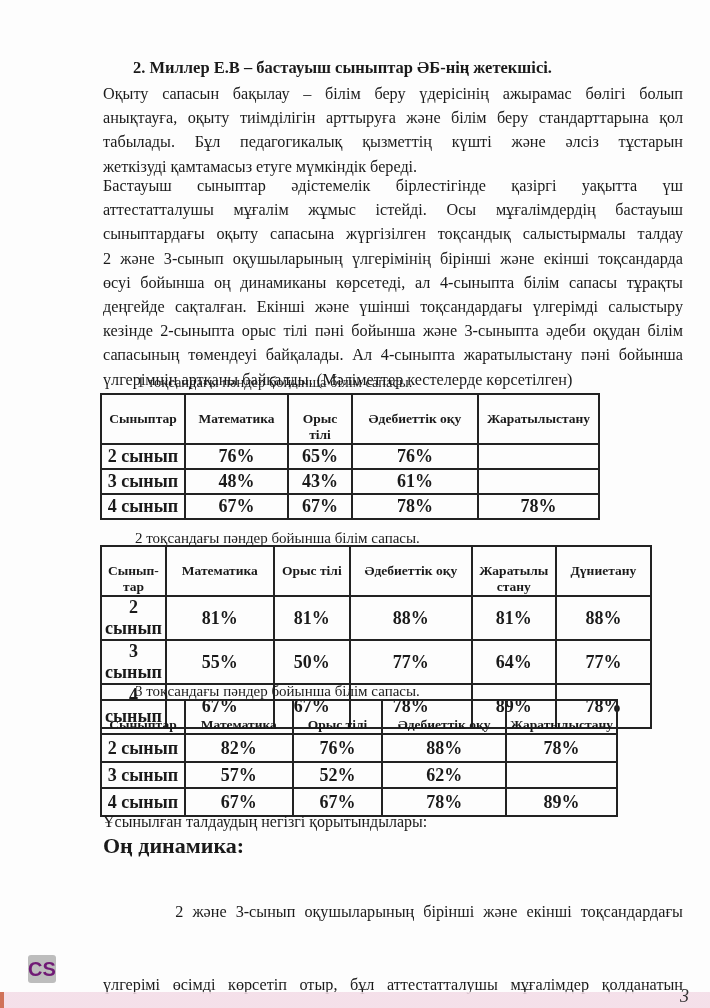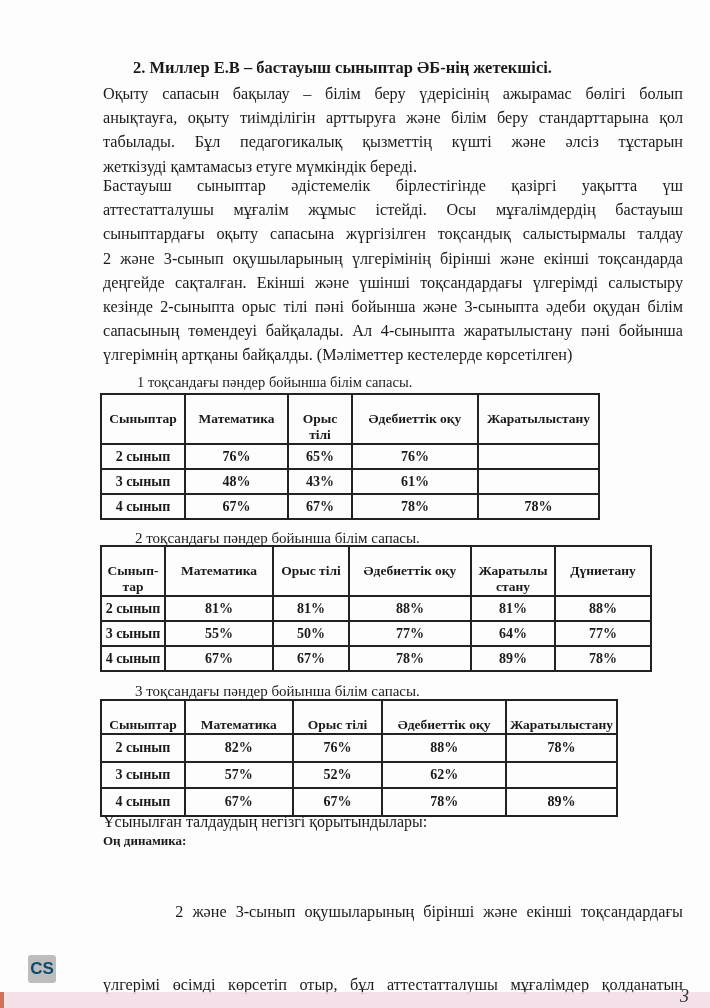--- a/index.html
+++ b/index.html
@@ -26,30 +26,30 @@
   }
   table.q {
     position:absolute; border-collapse:collapse;
     font-family:"Liberation Serif",serif; font-weight:bold;
     font-size:13.5px;
   }
   table.q td, table.q th {
     border:2px solid #222; padding:0 3px; text-align:center; vertical-align:top;
   }
   table.q th { font-weight:bold; padding-top:16px; line-height:16px; }
-  table.q td { vertical-align:middle; font-size:14px; }
+  table.q td { vertical-align:middle; font-size:18px; }
   .results { position:absolute; left:103px; top:813px; font-size:16px; }
-  .dyn-title { position:absolute; left:103px; top:833px; font-size:13px; font-weight:bold; }
+  .dyn-title { position:absolute; left:103px; top:833px; font-size:22px; font-weight:bold; }
   .watermark {
     position:absolute; left:28px; top:955px; display:flex; align-items:center;
     font-family:"Liberation Sans","DejaVu Sans",sans-serif; color:#b3b3b3; font-size:22px;
   }
   .cs-logo {
-    width:28px; height:28px; background:#bdbdbd; color:#0c4a6e; border-radius:3px;
-    font-weight:bold; font-size:17px; display:flex; align-items:center; justify-content:center;
+    width:28px; height:28px; background:#bdbdbd; color:#701a75; border-radius:3px;
+    font-weight:bold; font-size:20px; display:flex; align-items:center; justify-content:center;
     margin-right:10px; font-family:"Liberation Sans",sans-serif;
   }
   .bottom-strip {
     position:absolute; left:0; top:992px; width:710px; height:16px;
     background:linear-gradient(90deg,#c85a3c 0 4px,#f3dbe6 4px 100%);
     opacity:0.85;
   }
   .page-num {
     position:absolute; left:680px; top:986px; font-size:18px; color:#333;
     font-family:"Liberation Serif",serif; font-style:italic;
@@ -67,20 +67,21 @@
     <span class="ln">анықтауға, оқыту тиімділігін арттыруға және білім беру стандарттарына қол</span>
     <span class="ln">табылады. Бұл педагогикалық қызметтің күшті және әлсіз тұстарын</span>
     <span class="ln last">жеткізуді қамтамасыз етуге мүмкіндік береді.</span>
   </div>
 
   <div class="para" style="top:174px;">
     <span class="ln">Бастауыш сыныптар әдістемелік бірлестігінде қазіргі уақытта үш</span>
     <span class="ln">аттестатталушы мұғалім жұмыс істейді. Осы мұғалімдердің бастауыш</span>
     <span class="ln">сыныптардағы оқыту сапасына жүргізілген тоқсандық салыстырмалы талдау</span>
     <span class="ln">2 және 3-сынып оқушыларының үлгерімінің бірінші және екінші тоқсандарда</span>
+    <span class="ln">өсуі бойынша оң динамиканы көрсетеді, ал 4-сыныпта білім сапасы тұрақты</span>
     <span class="ln">деңгейде сақталған. Екінші және үшінші тоқсандардағы үлгерімді салыстыру</span>
     <span class="ln">кезінде 2-сыныпта орыс тілі пәні бойынша және 3-сыныпта әдеби оқудан білім</span>
     <span class="ln">сапасының төмендеуі байқалады. Ал 4-сыныпта жаратылыстану пәні бойынша</span>
     <span class="ln last">үлгерімнің артқаны байқалды. (Мәліметтер кестелерде көрсетілген)</span>
   </div>
 
   <div class="cap" style="left:137px; top:374px;">1 тоқсандағы пәндер бойынша білім сапасы.</div>
   <table class="q" style="left:100px; top:393px; width:500px;">
     <tbody>
         <tr style="height:42px;">

